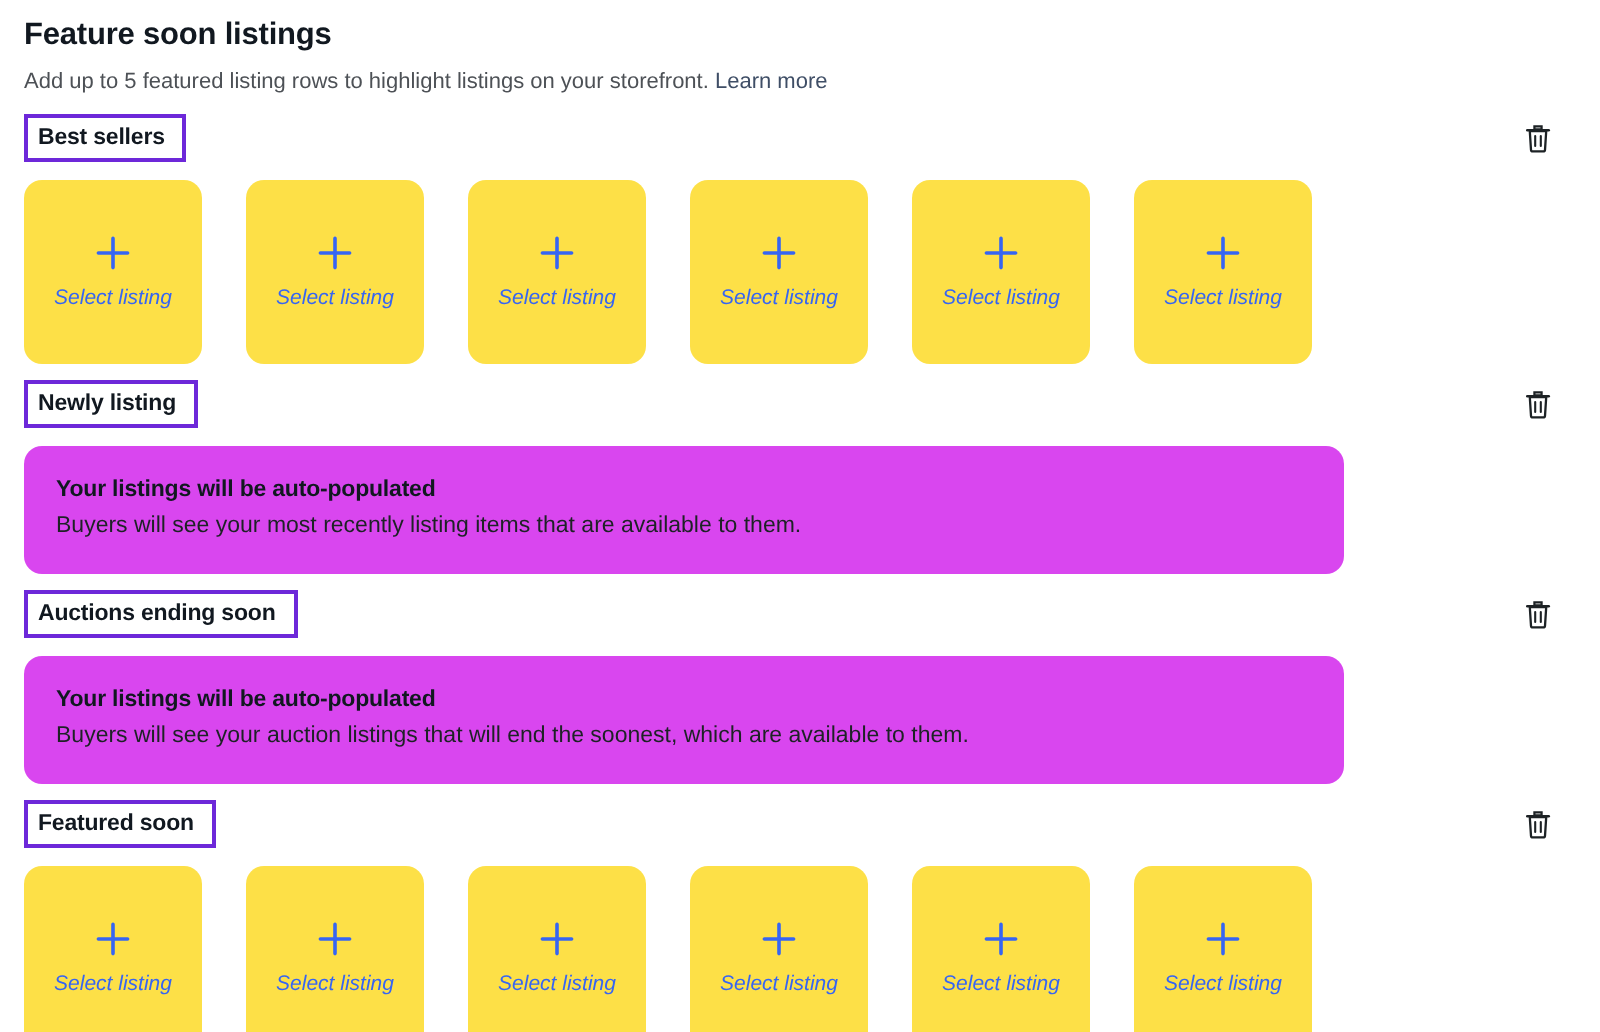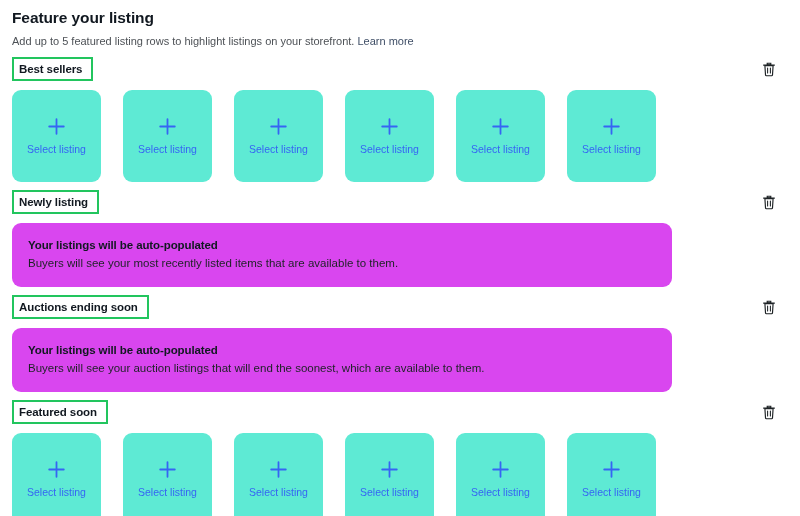--- a/index.html
+++ b/index.html
@@ -55,21 +55,21 @@
     padding-right: 8px;
   }
 
   .section-title-wrap {
     display: inline-flex;
     align-items: center;
   }
 
   
   .annot-box {
-    border: 2px solid #22c55e;
+    border: 2px solid #6d28d9;
     padding: 2px 9px 3px 5px;
     display: inline-block;
     line-height: 13px;
   }
 
   .section-title {
     font-size: 11.5px;
     font-weight: 700;
     color: #111820;
     white-space: nowrap;
@@ -91,27 +91,28 @@
   
   .card-row {
     display: flex;
     gap: 22px;
     margin-top: 10px;
   }
 
   .listing-card {
     width: 89px;
     height: 92px;
-    background: #5eead4;
+    background: #fde047;
     border-radius: 9px;
     display: flex;
     flex-direction: column;
     align-items: center;
     justify-content: center;
     cursor: pointer;
+    font-style: italic;
   }
 
   .plus-icon {
     color: #3665f3;
     line-height: 0;
     margin-bottom: 7px;
   }
   .plus-icon svg { display: block; }
 
   .card-label {
@@ -142,21 +143,21 @@
     color: #1d2225;
     line-height: 16px;
     margin-top: 2px;
   }
 </style>
 </head>
 <body>
 
 <div class="page">
 
-  <h1 class="page-title">Feature your listing</h1>
+  <h1 class="page-title">Feature soon listings</h1>
 
   <p class="page-subtitle">
     <span>Add up to 5 featured listing rows to highlight listings on your storefront.</span>
     <span class="learn-more-link">Learn more</span>
   </p>
 
   <div class="section">
     <div class="section-header">
       <span class="section-title-wrap">
         <span class="annot-box">
@@ -241,21 +242,21 @@
             <path d="M1.6 3.1h10.8" stroke="#1d2225" stroke-width="1.2" stroke-linecap="round"></path>
             <path d="M2.9 3.6h8.2l-.6 9.3a.9.9 0 0 1-.9.8H4.4a.9.9 0 0 1-.9-.8L2.9 3.6z" stroke="#1d2225" stroke-width="1.15" fill="none"></path>
             <path d="M5.6 6v5M8.4 6v5" stroke="#1d2225" stroke-width="1.05" stroke-linecap="round"></path>
           </svg>
         </span>
       </button>
     </div>
 
     <div class="info-panel">
       <div class="info-title">Your listings will be auto-populated</div>
-      <div class="info-text">Buyers will see your most recently listed items that are available to them.</div>
+      <div class="info-text">Buyers will see your most recently listing items that are available to them.</div>
     </div>
   </div>
 
   <div class="section">
     <div class="section-header">
       <span class="section-title-wrap">
         <span class="annot-box">
           <span class="section-title">Auctions ending soon</span>
         </span>
       </span>

